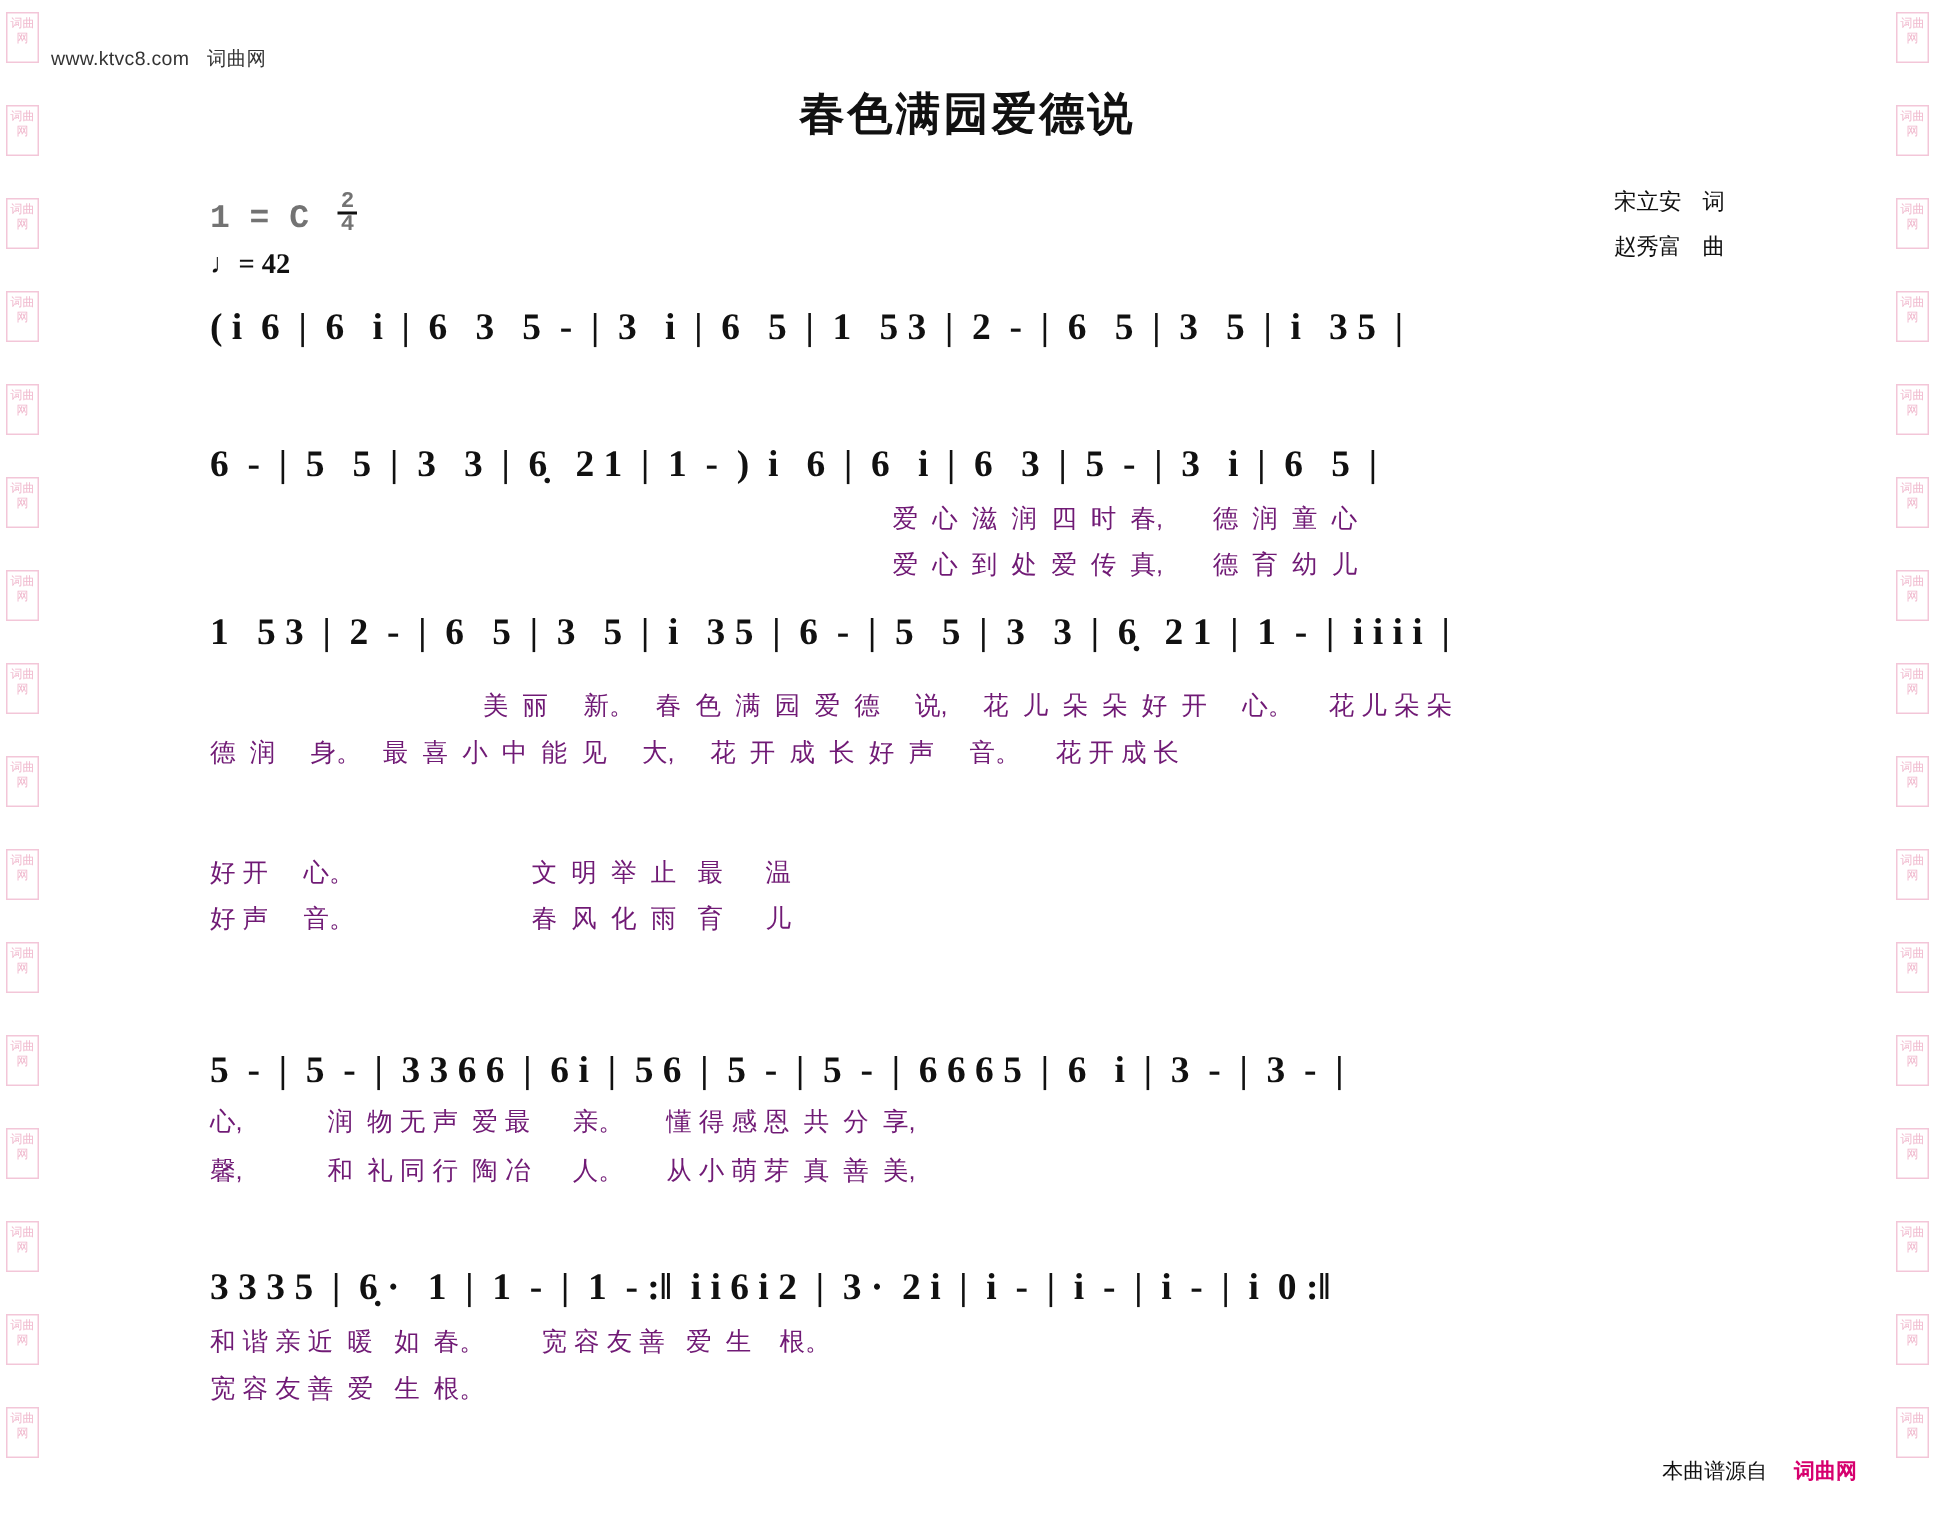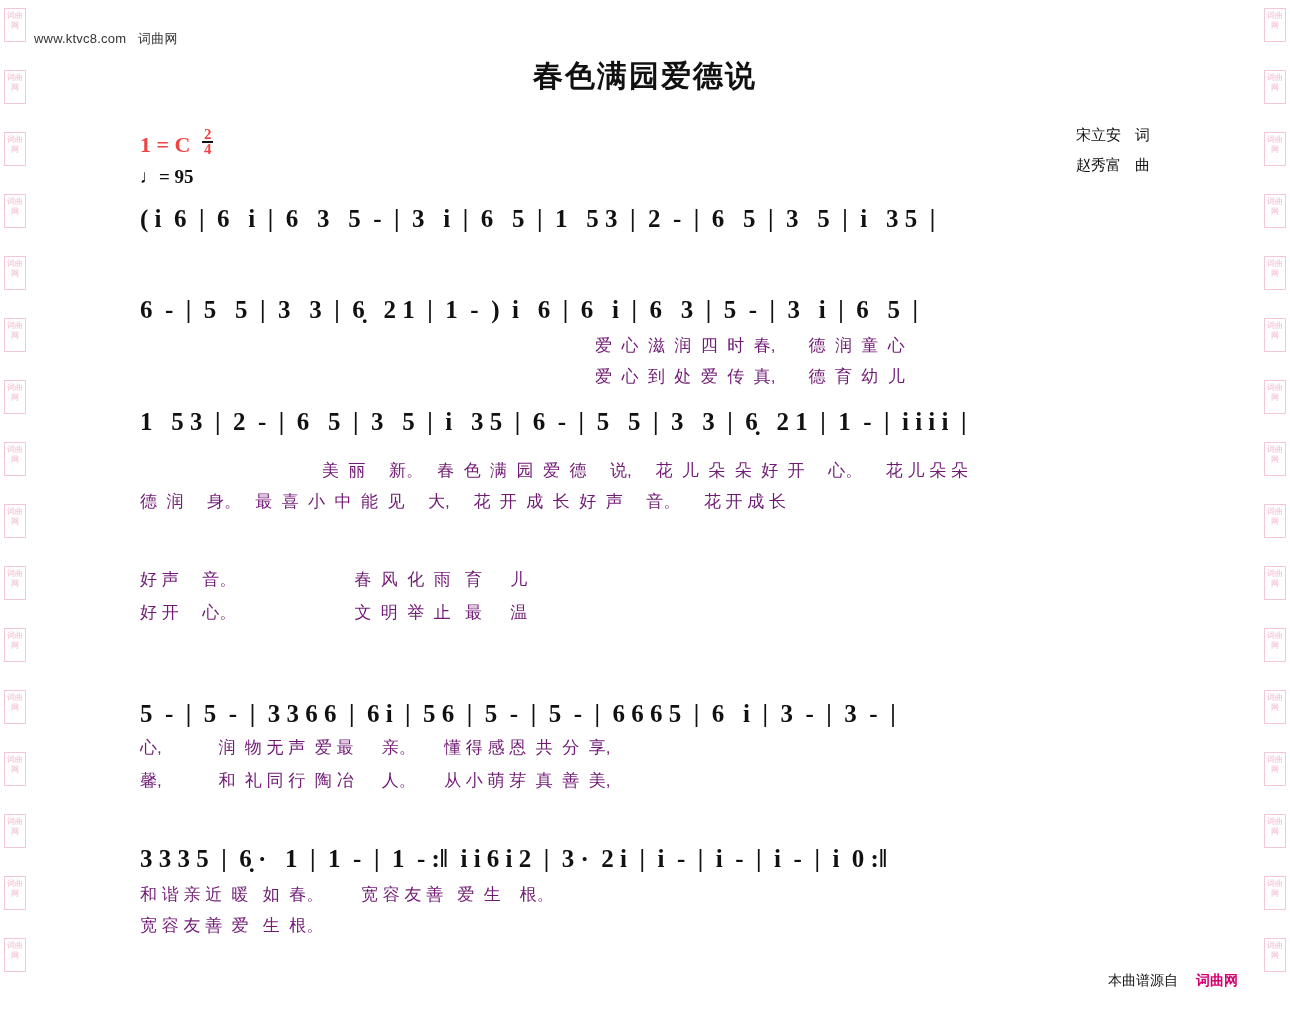--- a/index.html
+++ b/index.html
@@ -45,22 +45,22 @@
   }
   .credits{
     position:absolute;right:140px;top:120px;
     font-size:15px;color:#111;
     font-family:"Liberation Sans",sans-serif;
     line-height:30px;text-align:left;
   }
   .credits span.role{margin-left:14px;}
   .keysig{
     position:absolute;left:140px;top:128px;
-    font-size:22px;font-weight:bold;color:#ef4444;
-    font-family:Liberation Serif, serif;
+    font-size:22px;font-weight:bold;color:#737373;
+    font-family:Liberation Mono, monospace;
   }
   .keysig .meter{
     display:inline-block;vertical-align:-2px;margin-left:6px;
     font-size:15px;line-height:13px;text-align:center;
   }
   .keysig .meter .num{display:block;border-bottom:2px solid #111;padding:0 2px;}
   .keysig .meter .den{display:block;padding:0 2px;}
   .tempo{
     position:absolute;left:140px;top:166px;
     font-size:19px;color:#111;font-weight:bold;
@@ -143,41 +143,41 @@
   </div>
 </div>
 
 <div class="keysig">
   <span>1 = C</span>
   <span class="meter">
     <span class="num">2</span>
     <span class="den">4</span>
   </span>
 </div>
-<div class="tempo">♩= 95</div>
+<div class="tempo">♩= 42</div>
 
 <div class="sys" style="top:205px;">
   <div class="notes">( i  6  |  6   i  |  6   3   5  -  |  3   i  |  6   5  |  1   5 3  |  2  -  |  6   5  |  3   5  |  i   3 5  |</div>
 </div>
 
 <div class="sys" style="top:264px;margin-top:32px;">
   <div class="notes">6  -  |  5   5  |  3   3  |  6̣   2 1  |  1  -  )  i   6  |  6   i  |  6   3  |  5  -  |  3   i  |  6   5  |</div>
   <div class="lyric" style="margin-top:10px;padding-left:455px;">爱  心  滋  润  四  时  春,       德  润  童  心</div>
   <div class="lyric" style="margin-top:8px;padding-left:455px;">爱  心  到  处  爱  传  真,       德  育  幼  儿</div>
 </div>
 
 <div class="sys" style="top:408px;">
   <div class="notes">1   5 3  |  2  -  |  6   5  |  3   5  |  i   3 5  |  6  -  |  5   5  |  3   3  |  6̣   2 1  |  1  -  |  i i i i  |</div>
   <div class="lyric" style="margin-top:23px;text-align:center;">美  丽     新。   春  色  满  园  爱  德     说,     花  儿  朵  朵  好  开     心。     花 儿 朵 朵</div>
   <div class="lyric" style="margin-top:8px;">德  润     身。   最  喜  小  中  能  见     大,     花  开  成  长  好  声     音。     花 开 成 长</div>
 </div>
 
 <div class="sys" style="top:560px;">
+  <div class="lyric" style="margin-top:10px;">好 开     心。                         文  明  举  止   最      温</div>
   <div class="lyric" style="margin-top:8px;">好 声     音。                         春  风  化  雨   育      儿</div>
-  <div class="lyric" style="margin-top:10px;">好 开     心。                         文  明  举  止   最      温</div>
 </div>
 
 <div class="sys" style="top:700px;">
   <div class="notes">5  -  |  5  -  |  3 3 6 6  |  6 i  |  5 6  |  5  -  |  5  -  |  6 6 6 5  |  6   i  |  3  -  |  3  -  |</div>
   <div class="lyric" style="margin-top:8px;">心,            润  物 无 声  爱 最      亲。      懂 得 感 恩  共  分  享,</div>
   <div class="lyric" style="margin-top:10px;">馨,            和  礼 同 行  陶 冶      人。      从 小 萌 芽  真  善  美,</div>
 </div>
 
 <div class="sys" style="top:845px;">
   <div class="notes">3 3 3 5  |  6̣ ·   1  |  1  -  |  1  - :‖  i i 6 i 2  |  3 ·  2 i  |  i  -  |  i  -  |  i  -  |  i  0 :‖</div>

